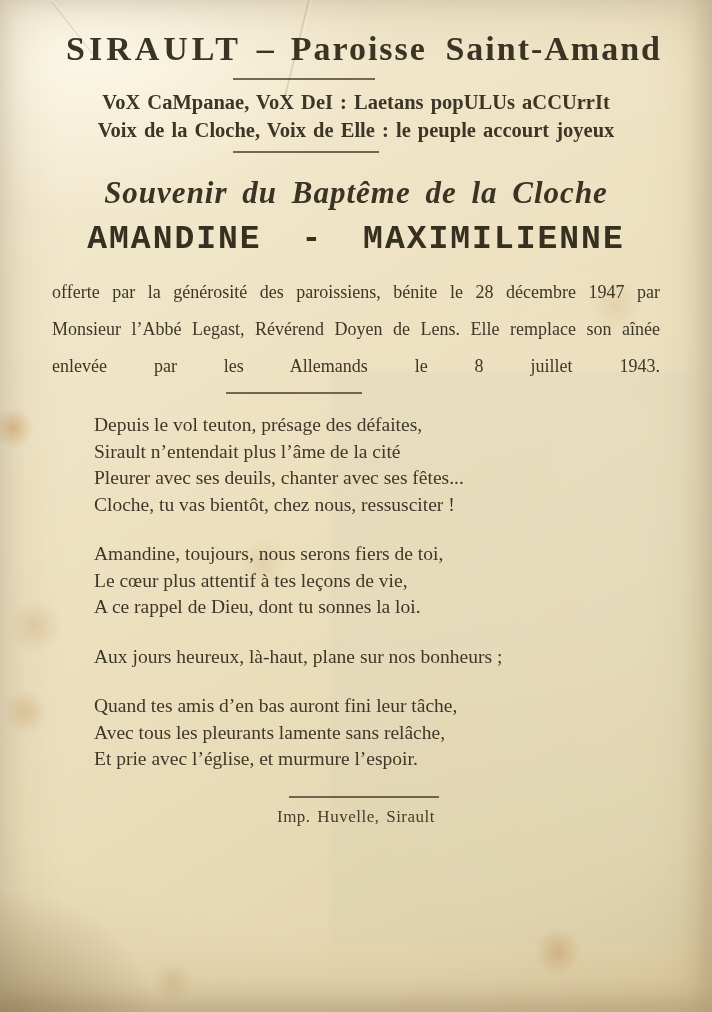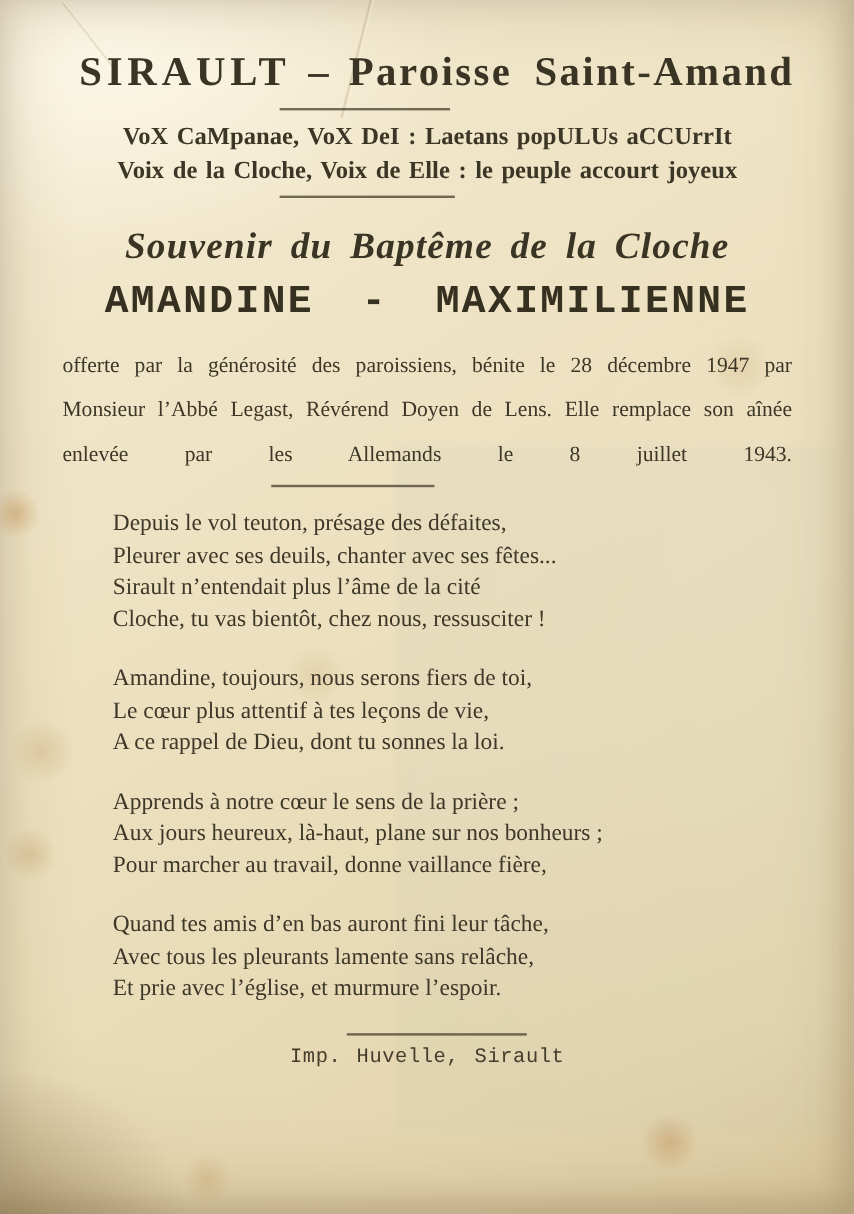--- a/index.html
+++ b/index.html
@@ -30,21 +30,21 @@
   .stain.s6{left:586px;top:278px;width:60px;height:54px;background:radial-gradient(circle,rgba(190,145,80,0.18),rgba(190,145,80,0) 70%);}
   .stain.s7{left:150px;top:962px;width:46px;height:40px;background:radial-gradient(circle,rgba(178,122,54,0.20),rgba(178,122,54,0) 70%);}
   .corner-shadow{position:absolute;left:-40px;bottom:-46px;width:200px;height:170px;
     background:radial-gradient(ellipse at 20% 80%,rgba(95,70,30,0.38),rgba(95,70,30,0) 70%);pointer-events:none;}
   .showthrough{position:absolute;left:330px;top:372px;width:368px;height:572px;
     background:rgba(188,200,176,0.10);filter:blur(2px);pointer-events:none;}
   .crease{position:absolute;pointer-events:none;background:linear-gradient(90deg,rgba(120,95,45,0.0),rgba(120,95,45,0.22),rgba(255,250,230,0.30),rgba(120,95,45,0.0));}
   .crease.c1{left:296px;top:-8px;width:5px;height:108px;transform:rotate(14deg);}
   .crease.c2{left:72px;top:-6px;width:4px;height:70px;transform:rotate(-38deg);opacity:.8;}
 
-  .content{position:relative;z-index:2;height:100%;box-sizing:border-box;padding-top:42px;border-radius:19px;}
+  .content{position:relative;z-index:2;height:100%;box-sizing:border-box;padding-top:30px;border-radius:19px;}
 
   
   .title{display:flex;justify-content:space-between;align-items:baseline;
     margin:0 50px 0 66px;font-size:34px;font-weight:bold;letter-spacing:2px;color:#3a3424;}
   .title .town{letter-spacing:4px;}
   .title .parish{word-spacing:8px;}
   .rule{height:2px;background:rgba(62,55,38,0.72);border:none;margin:0 auto;}
   .rule-title{width:142px;margin-top:10px;transform:translateX(-52px);}
   .motto{margin:0;text-align:center;font-weight:bold;font-size:20.5px;line-height:28px;color:#3c3626;word-spacing:2px;}
   .motto-latin{margin-top:8px;}
@@ -58,21 +58,21 @@
   .intro{margin:16px 52px 0;font-size:18px;line-height:37px;text-align:justify;
     text-align-last:justify;color:#3d3727;word-spacing:4px;}
   .rule-intro{width:136px;margin-top:7px;transform:translateX(-62px);}
 
   .poem{margin:18px 0 0 94px;font-size:19.5px;color:#3e3829;}
   .stanza{margin-bottom:23px;}
   .poem-line{line-height:26.5px;white-space:nowrap;}
 
   .footer{text-align:center;}
   .rule-footer{width:150px;margin-top:4px;transform:translateX(8px);}
-  .printer{margin:9px 0 0;font-size:17px;letter-spacing:0.5px;color:#443d2b;word-spacing:2px;font-family:Liberation Mono, monospace;}
+  .printer{margin:9px 0 0;font-size:17px;letter-spacing:0.5px;color:#443d2b;word-spacing:2px;}
 </style>
 </head>
 <body>
 
 <div class="card">
 
   <div class="showthrough"></div>
   <div class="crease c1"></div>
   <div class="crease c2"></div>
   <div class="stain s1"></div>
@@ -101,33 +101,31 @@
     <section>
       <h2 class="subtitle">Souvenir du Baptême de la Cloche</h2>
       <h3 class="bell-name">AMANDINE - MAXIMILIENNE</h3>
       <p class="intro">offerte par la générosité des paroissiens, bénite le 28 décembre 1947 par Monsieur l’Abbé Legast, Révérend Doyen de Lens. Elle remplace son aînée enlevée par les Allemands le 8 juillet 1943.</p>
       <div class="rule rule-intro"></div>
     </section>
 
     <section class="poem">
         <div class="stanza">
           <div class="poem-line">Depuis le vol teuton,  présage des défaites,</div>
+          <div class="poem-line">Sirault  n’entendait plus l’âme de la cité</div>
           <div class="poem-line">Pleurer avec ses deuils, chanter avec ses fêtes...</div>
-          <div class="poem-line">Sirault  n’entendait plus l’âme de la cité</div>
           <div class="poem-line">Cloche, tu vas bientôt, chez nous, ressusciter !</div>
         </div>
         <div class="stanza">
           <div class="poem-line">Amandine, toujours, nous serons fiers de toi,</div>
           <div class="poem-line">Le cœur plus attentif à tes leçons de vie,</div>
           <div class="poem-line">A ce rappel de Dieu, dont tu sonnes la loi.</div>
         </div>
         <div class="stanza">
-          <div class="poem-line">Apprends à notre cœur le sens de la prière ;</div>
           <div class="poem-line">Aux jours heureux, là-haut, plane sur nos bonheurs ;</div>
-          <div class="poem-line">Pour marcher au travail, donne vaillance fière,</div>
         </div>
         <div class="stanza">
           <div class="poem-line">Quand tes amis d’en bas auront fini leur tâche,</div>
           <div class="poem-line">Avec tous les pleurants lamente sans relâche,</div>
           <div class="poem-line">Et prie avec l’église, et murmure l’espoir.</div>
         </div>
       </section>
 
     <footer class="footer">
       <div class="rule rule-footer"></div>

